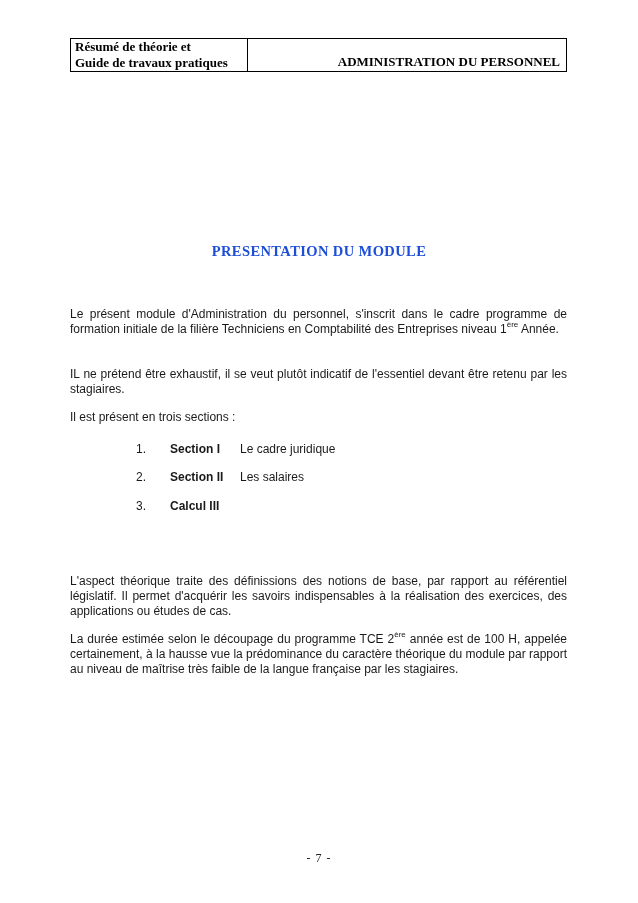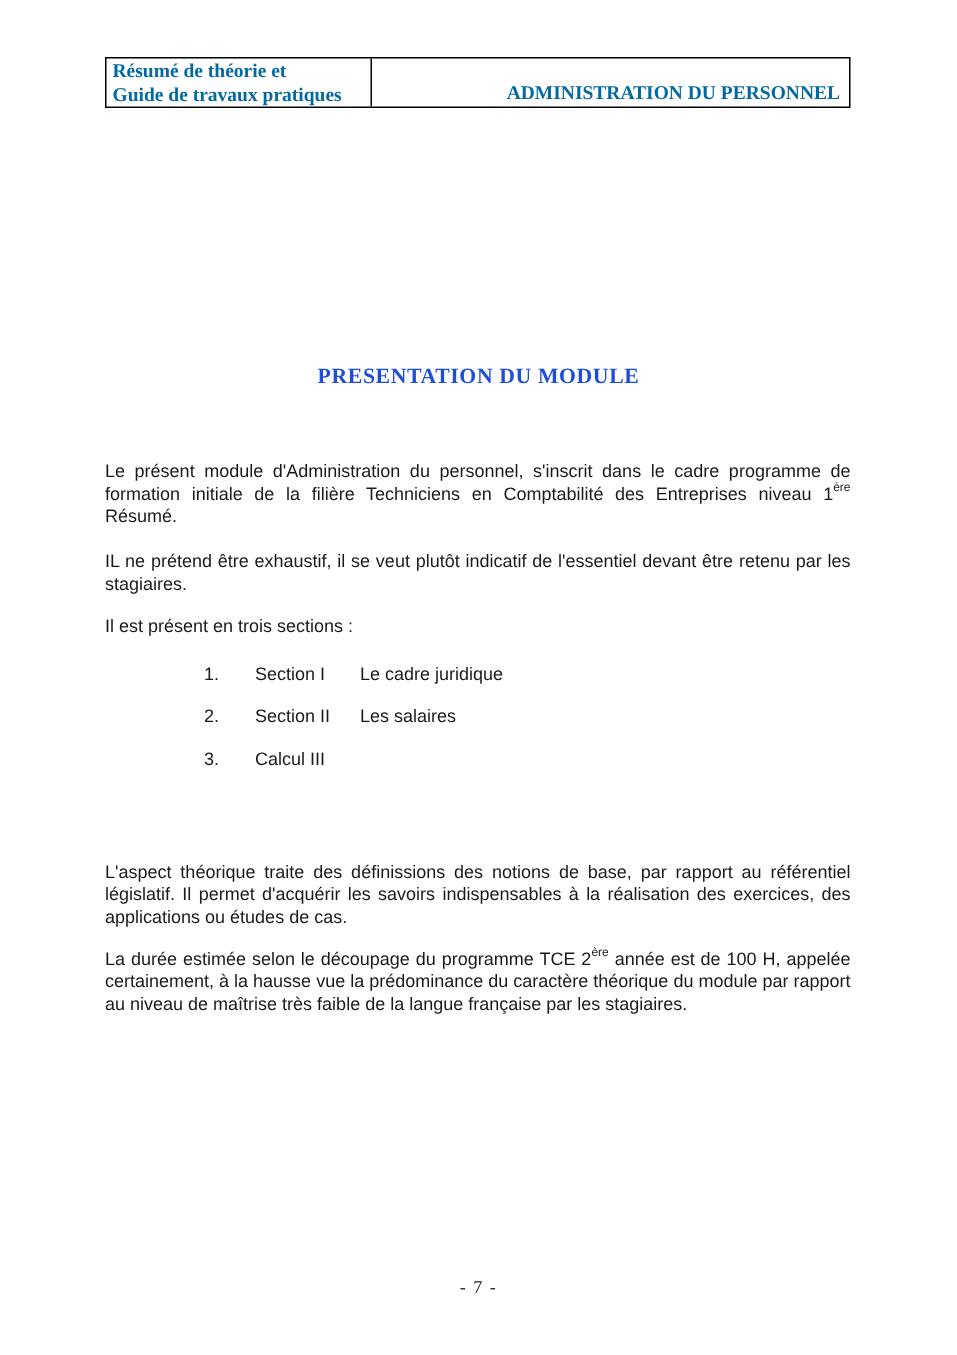--- a/index.html
+++ b/index.html
@@ -22,21 +22,21 @@
     position: absolute;
     top: 38px;
     left: 70px;
     width: 495px;
     height: 32px;
     border: 1px solid #000;
     display: flex;
     font-family: "Liberation Serif", serif;
     font-weight: bold;
     font-size: 13px;
-    color: #0369a1;
+    color: #000000;
   }
   .header-cell-left {
     width: 169px;
     border-right: 1px solid #000;
     padding: 0 3px 1px 4px;
     line-height: 15.5px;
     display: flex;
     flex-direction: column;
     justify-content: center;
   }
@@ -88,21 +88,21 @@
     width: 430px;
     font-size: 12px;
     line-height: 15px;
     display: flex;
   }
   .list-item .num {
     width: 14px;
     margin-right: 20px;
   }
   .list-item .label {
-    font-weight: normal;
+    font-weight: bold;
     min-width: 70px;
     margin-right: 0;
   }
 
   
   .footer {
     position: absolute;
     top: 851px;
     left: 0;
     right: 0;
@@ -123,21 +123,21 @@
       <span>Résumé de théorie et</span>
       <span>Guide de travaux pratiques</span>
     </div>
     <div class="header-cell-right">
       <span>ADMINISTRATION DU PERSONNEL</span>
     </div>
   </div>
 
   <div class="doc-title">PRESENTATION DU MODULE</div>
 
-  <p class="para" style="top:307px"><span>Le  présent module d'Administration du personnel, s'inscrit dans le cadre programme de formation initiale de la filière  Techniciens en Comptabilité des Entreprises  niveau 1</span><sup>ère</sup><span> Résumé.</span></p>
+  <p class="para" style="top:307px"><span>Le  présent module d'Administration du personnel, s'inscrit dans le cadre programme de formation initiale de la filière  Techniciens en Comptabilité des Entreprises  niveau 1</span><sup>ère</sup><span> Année.</span></p>
 
   <p class="para" style="top:367px">IL ne prétend être exhaustif, il se veut plutôt  indicatif de l'essentiel devant être retenu par les stagiaires.</p>
 
   <p class="para" style="top:410px">Il est présent en trois sections :</p>
 
   <div class="list">
     <div class="list-item" style="top:442px">
       <span class="num">1.</span>
       <span class="label">Section I</span>
       <span class="text">Le cadre juridique</span>

